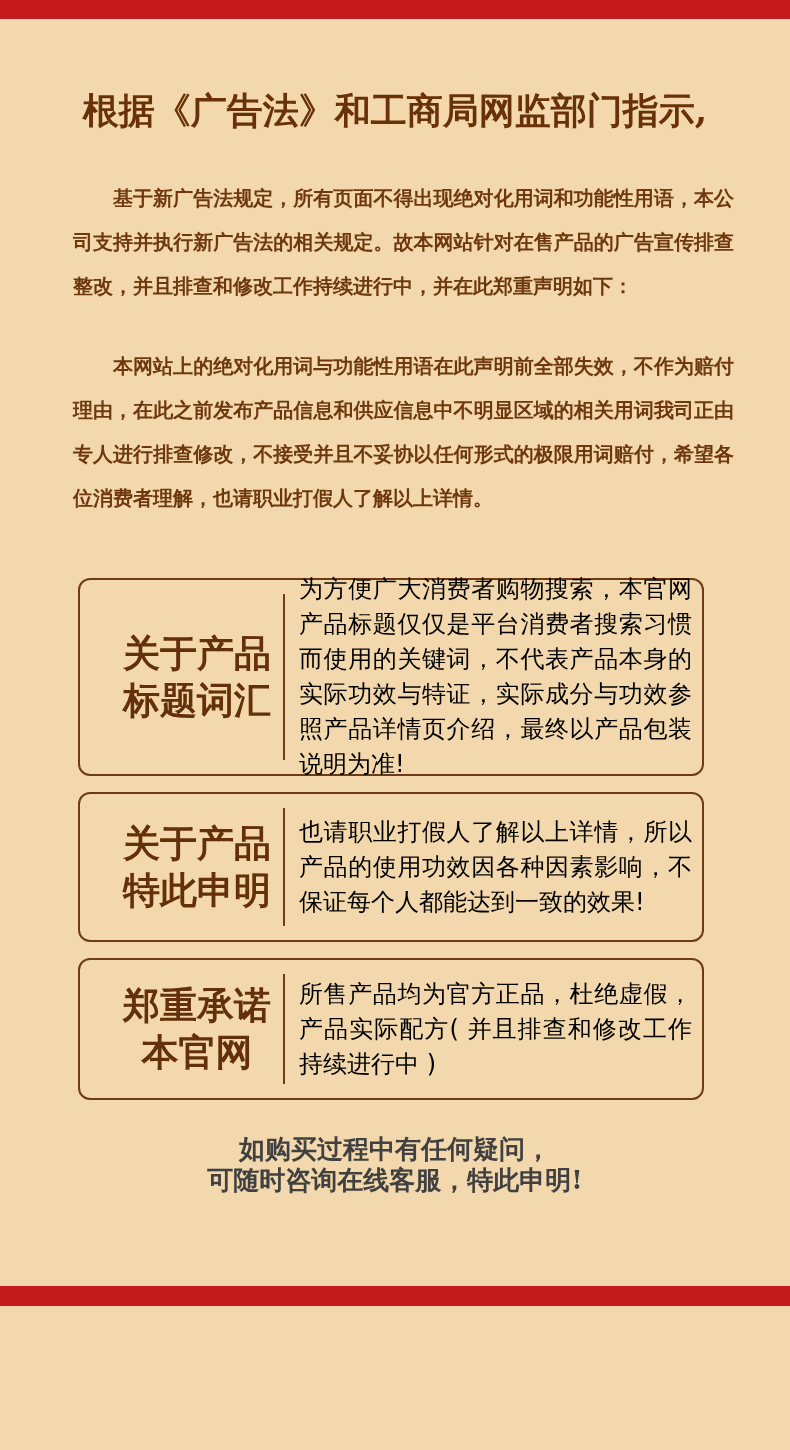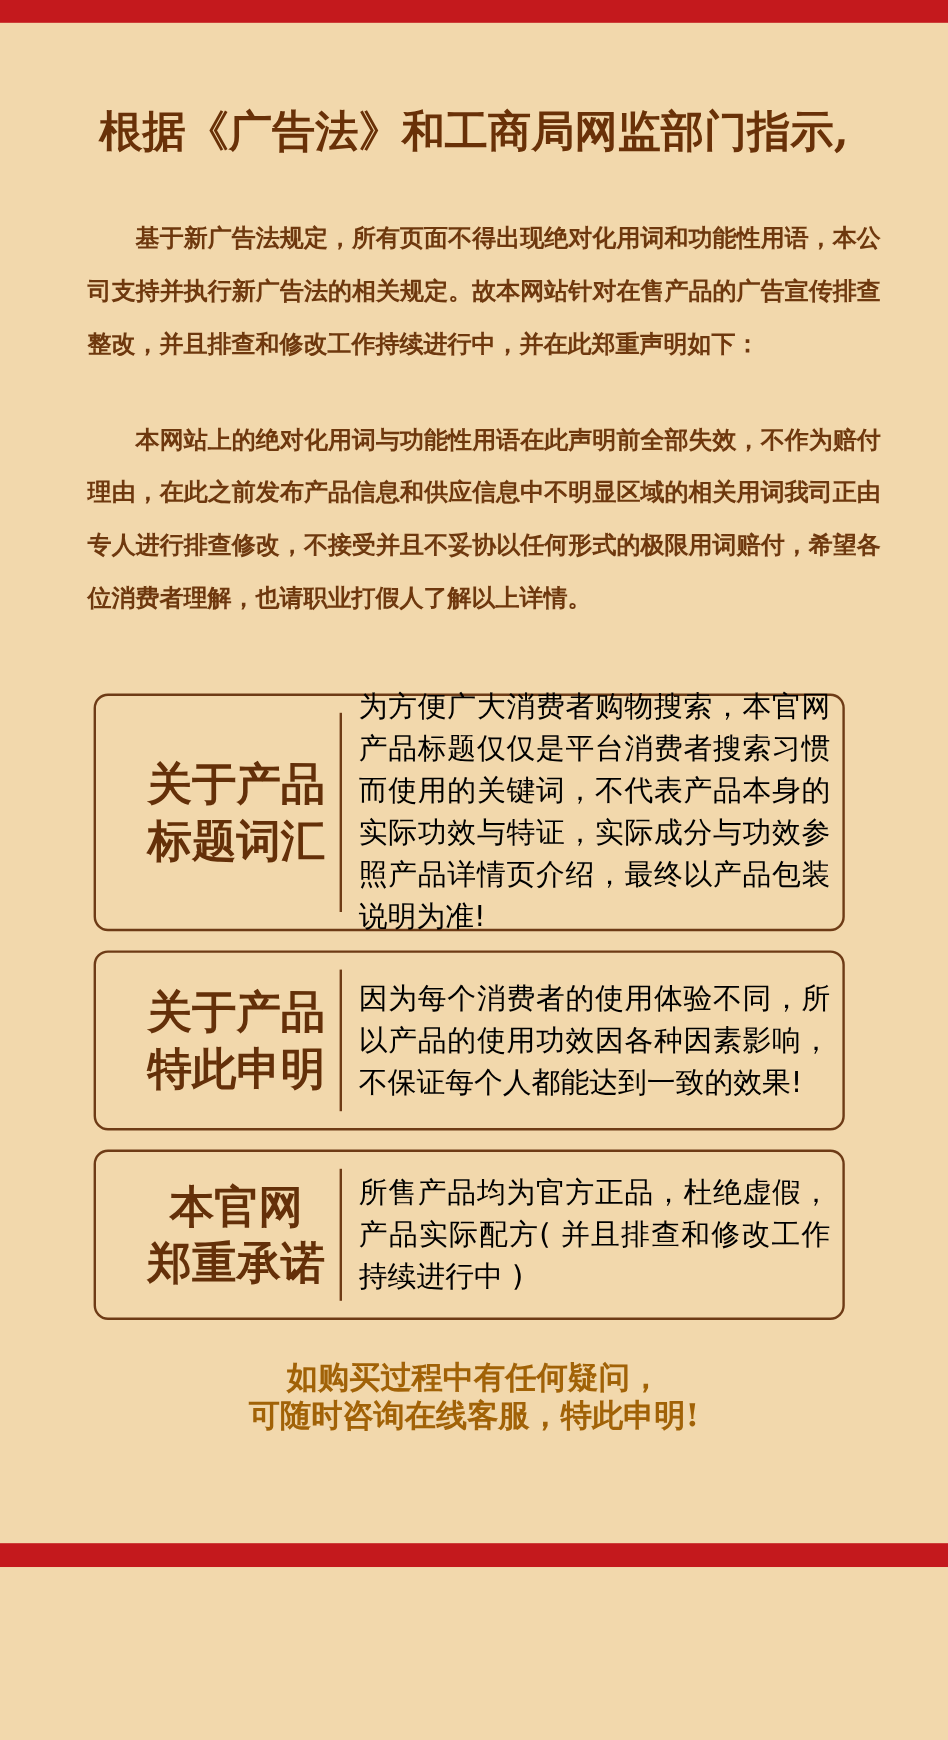--- a/index.html
+++ b/index.html
@@ -64,21 +64,21 @@
     font-family:"DejaVu Sans","Liberation Sans",sans-serif;
     font-size:24px;line-height:35px;
     color:#000000;
     text-align:justify;
   }
 
   .footer{
     margin:34px 0 0;
     text-align:center;
     font-size:26px;line-height:31px;font-weight:bold;
-    color:#a16207;
+    color:#404040;
   }
   .footer span{display:block;}
 </style>
 </head>
 <body>
 
 <div class="page">
 
   <div class="bar top"></div>
 
@@ -101,27 +101,27 @@
       <div class="box-divider"></div>
       <div class="box-text">为方便广大消费者购物搜索，本官网产品标题仅仅是平台消费者搜索习惯而使用的关键词，不代表产品本身的实际功效与特证，实际成分与功效参照产品详情页介绍，最终以产品包装说明为准!</div>
     </div>
 
     <div class="box box-2">
       <div class="box-label">
         <span>关于产品</span>
         <span>特此申明</span>
       </div>
       <div class="box-divider"></div>
-      <div class="box-text">因为每个消费者的使用体验不同，所以产品的使用功效因各种因素影响，不保证每个人都能达到一致的效果!</div>
+      <div class="box-text">也请职业打假人了解以上详情，所以产品的使用功效因各种因素影响，不保证每个人都能达到一致的效果!</div>
     </div>
 
     <div class="box box-3">
       <div class="box-label">
+        <span>郑重承诺</span>
         <span>本官网</span>
-        <span>郑重承诺</span>
       </div>
       <div class="box-divider"></div>
       <div class="box-text">所售产品均为官方正品，杜绝虚假，产品实际配方( 并且排查和修改工作持续进行中 )</div>
     </div>
 
   </div>
 
   <p class="footer">
     <span>如购买过程中有任何疑问，</span>
     <span>可随时咨询在线客服，特此申明!</span>

